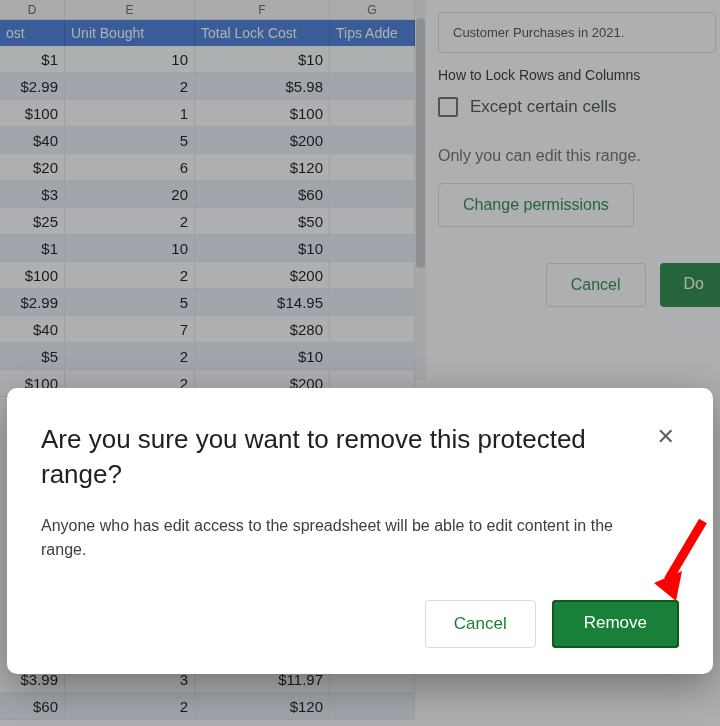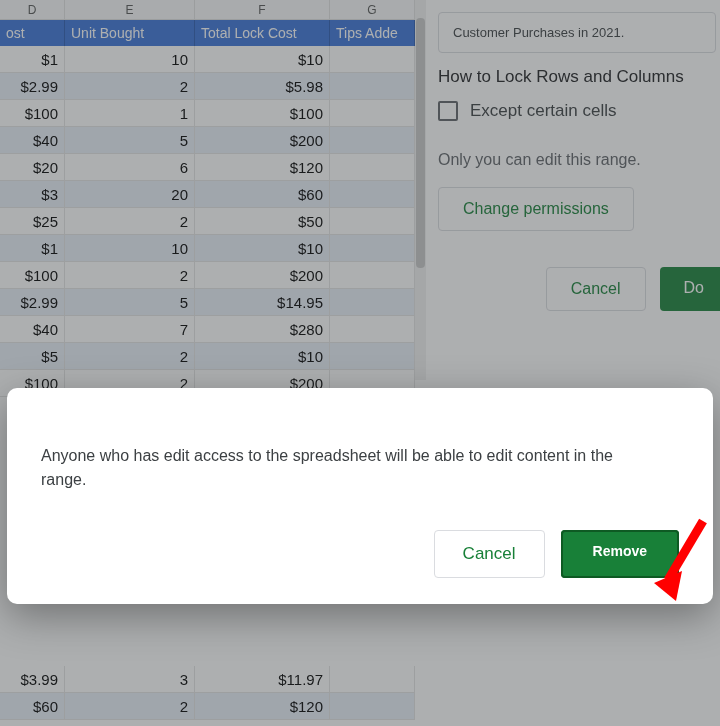--- a/index.html
+++ b/index.html
@@ -31,42 +31,42 @@
   .c-F { width: 135px; }
   .c-G { flex: 1; }
 
   
   .vscroll { position: absolute; left: 415px; top: 0; width: 11px; height: 380px; background: #f1f1f1; }
   .vscroll .thumb { position: absolute; left: 1px; top: 18px; width: 9px; height: 250px; background: #c9c9c9; border-radius: 4px; }
 
   
   .sidepanel { position: absolute; left: 426px; top: 0; right: 0; height: 726px; padding: 8px 0 0 12px; background: #fff; color: #3c4043; font-size: 17px; }
   .desc-box { border: 1px solid #dadce0; border-radius: 4px; padding: 12px 14px; margin: 4px 4px 14px 0; font-size: 13px; color: #3c4043; }
-  .link-text { color: #202124; font-size: 17px; font-weight: 500; margin-bottom: 14px; }
+  .link-text { color: #202124; font-size: 14px; font-weight: 500; margin-bottom: 14px; }
   .except-row { display: flex; align-items: center; gap: 12px; margin-bottom: 30px; }
   .cbox { width: 20px; height: 20px; border: 2px solid #5f6368; border-radius: 2px; }
   .perm-head { display: flex; align-items: center; gap: 10px; font-size: 17px; font-weight: 500; color: #3c4043; margin-bottom: 4px; }
   .perm-sub { font-size: 16px; color: #5f6368; margin-bottom: 18px; }
   .chg-btn { display: inline-block; border: 1px solid #dadce0; border-radius: 4px; padding: 12px 24px; color: #188038; font-size: 16px; font-weight: 500; margin-bottom: 36px; }
   .panel-actions { display: flex; gap: 14px; justify-content: flex-end; padding-right: 0; }
   .p-cancel { border: 1px solid #dadce0; border-radius: 4px; padding: 12px 24px; color: #188038; font-size: 16px; font-weight: 500; background: #fff; }
   .p-done { border-radius: 4px 0 0 4px; padding: 12px 18px 12px 24px; background: #188038; color: #fff; font-size: 16px; font-weight: 500; margin-right: -2px; }
 
   
   .scrim { position: absolute; inset: 0; background: rgba(60,64,67,0.42); }
 
   
   .dialog { position: absolute; left: 7px; top: 388px; width: 706px; background: #fff; border-radius: 10px; padding: 34px 34px 26px 34px; box-shadow: 0 12px 40px rgba(0,0,0,0.35); }
   .dialog-title-row { display: flex; align-items: flex-start; }
   .dialog-title { font-family: "Google Sans","Product Sans",Arial,sans-serif; font-size: 26px; color: #202124; font-weight: 400; line-height: 1.35; flex: 1; padding-right: 10px; }
   .dialog-close { font-size: 22px; color: #5f6368; line-height: 1; padding: 4px; cursor: pointer; }
   .dialog-body { font-size: 16px; color: #3c4043; margin-top: 22px; line-height: 1.5; padding-right: 20px;}
   .dialog-actions { display: flex; justify-content: flex-end; gap: 16px; margin-top: 38px; }
   .d-cancel { border: 1px solid #dadce0; border-radius: 4px; padding: 13px 28px; color: #188038; font-size: 17px; font-weight: 500; background: #fff; cursor: pointer; }
-  .d-remove { border: none; border-radius: 4px; padding: 13px 32px; background: #188038; color: #fff; font-size: 14px; font-weight: 700; cursor: pointer; box-shadow: inset 0 0 0 2px #0e5a23; }
+  .d-remove { border: none; border-radius: 4px; padding: 13px 32px; background: #188038; color: #fff; font-size: 17px; font-weight: 400; cursor: pointer; box-shadow: inset 0 0 0 2px #0e5a23; }
 
   
   .arrow { position: absolute; left: 648px; top: 515px; width: 70px; height: 90px; pointer-events: none; }
 
   .lock-icon svg { width: 18px; height: 18px; fill: #5f6368; }
 </style>
 </head>
 <body>
 
 <div class="stage">
@@ -196,20 +196,24 @@
     <div class="chg-btn">Change permissions</div>
     <div class="panel-actions">
       <div class="p-cancel">Cancel</div>
       <div class="p-done">Do</div>
     </div>
   </div>
 
   <div class="scrim"></div>
 
   <div class="dialog">
+    <div class="dialog-title-row">
+      <div class="dialog-title">Are you sure you want to remove this protected range?</div>
+      <div class="dialog-close">✕</div>
+    </div>
     <div class="dialog-body">Anyone who has edit access to the spreadsheet will be able to edit content in the range.</div>
     <div class="dialog-actions">
       <div class="d-cancel">Cancel</div>
       <div class="d-remove">Remove</div>
     </div>
   </div>
 
   <svg class="arrow" viewBox="0 0 70 90">
     <defs></defs>
     <line x1="55" y1="6" x2="20" y2="65" stroke="#ff0000" stroke-width="9"></line>

